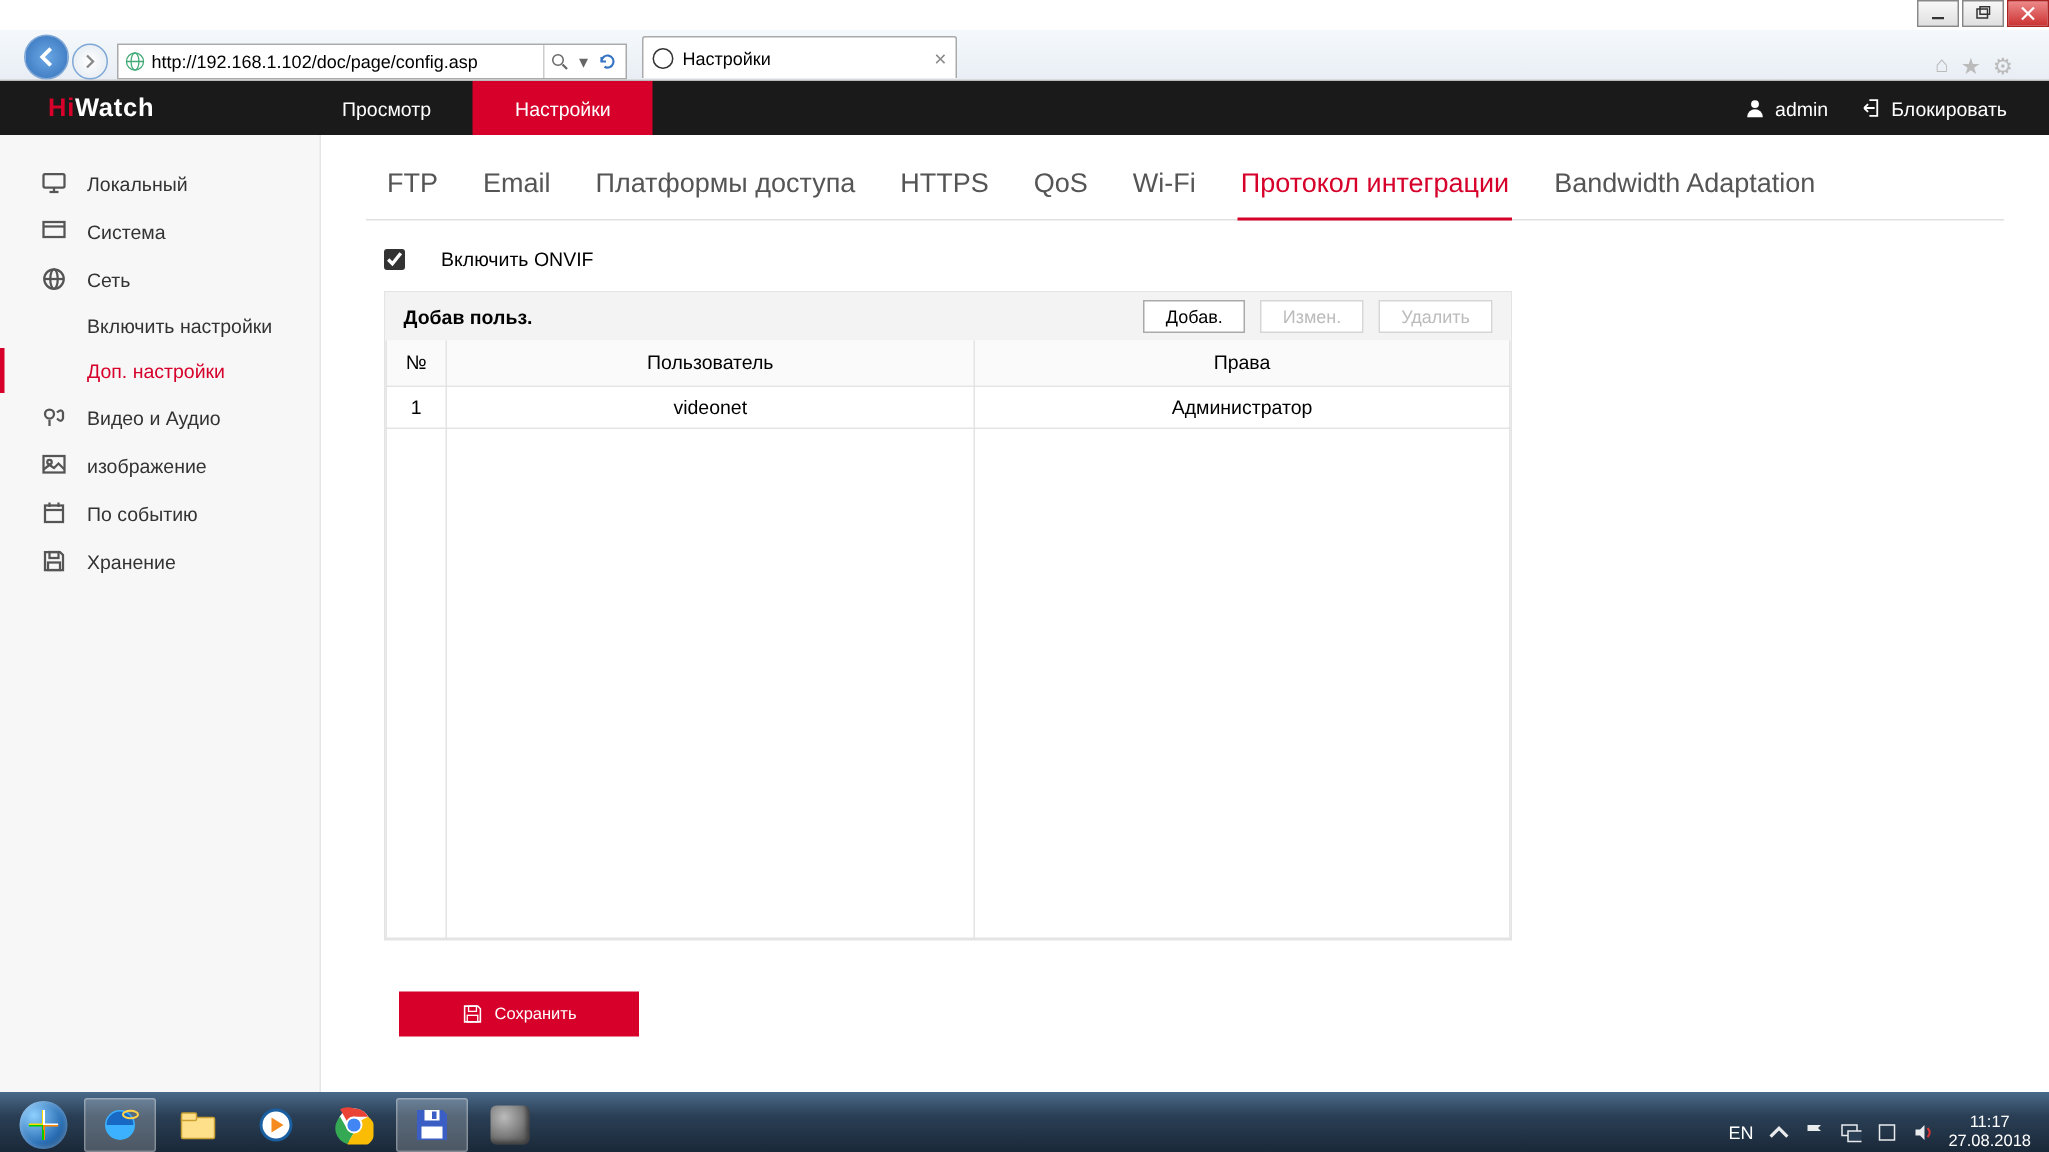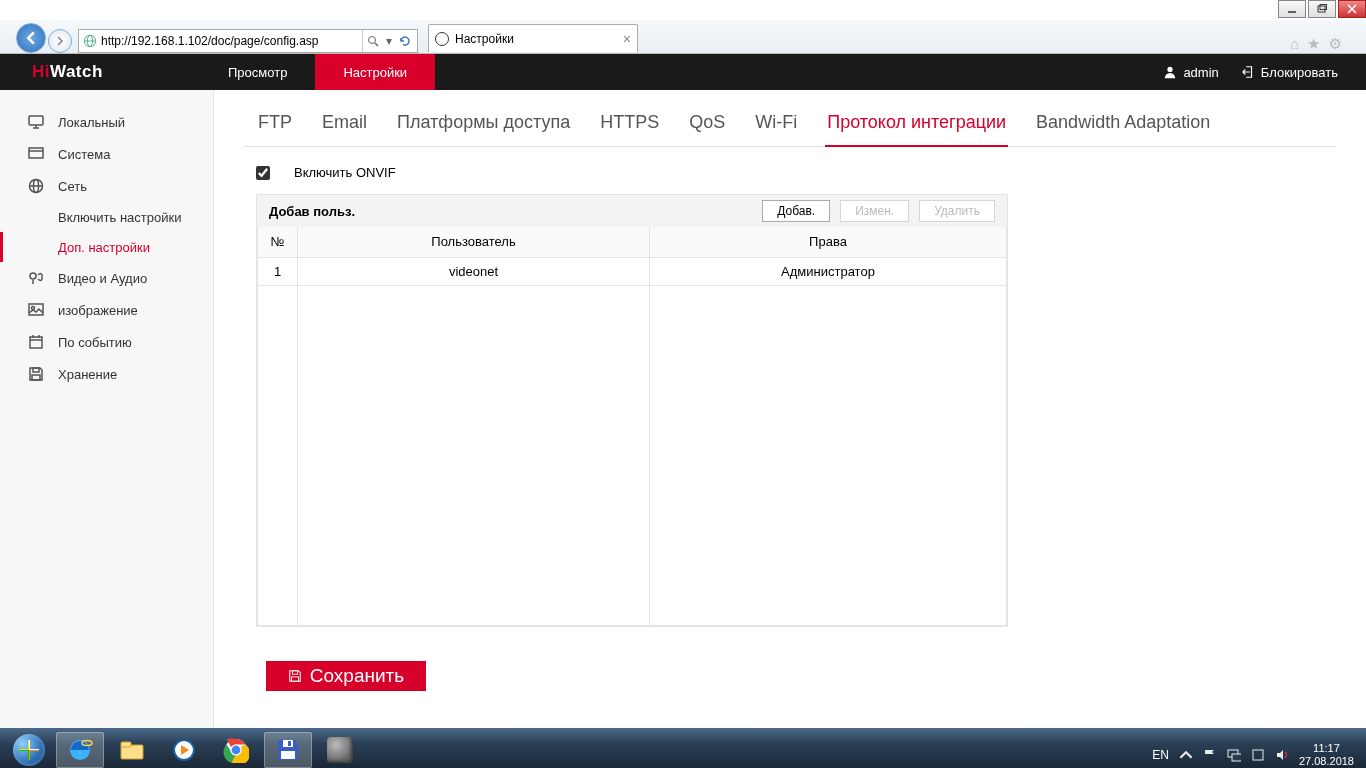--- a/index.html
+++ b/index.html
@@ -57,21 +57,21 @@
 .userlist-head .title { font-weight:bold; }
 .userlist-head .btns { margin-left:auto; display:flex; gap:10px; }
 .ul-btn { height:22px; padding:0 14px; border:1px solid #aaa; background:#fff; font-size:12px; cursor:pointer; }
 .ul-btn:disabled { color:#bbb; border-color:#d6d6d6; cursor:default; }
 .tbl { width:100%; border-collapse:collapse; font-size:13px; }
 .tbl th { background:#fafafa; font-weight:normal; height:30px; border:1px solid #e4e4e4; border-top:none; }
 .tbl td { height:28px; border:1px solid #e4e4e4; text-align:center; }
 .tbl .c1 { width:40px; }
 .tbl .c2 { width:352px; }
 
-.save-btn { margin:34px 0 0 22px; width:160px; height:30px; background:#d6002a; color:#fff; border:none; font-size:19px; display:flex; align-items:center; justify-content:center; gap:8px; cursor:pointer; }
+.save-btn { margin:34px 0 0 22px; width:160px; height:30px; background:#d6002a; color:#fff; border:none; font-size:11px; display:flex; align-items:center; justify-content:center; gap:8px; cursor:pointer; }
 .save-btn svg { width:14px; height:14px; fill:#fff; }
 
 
 .taskbar { position:absolute; bottom:0; left:0; right:0; height:40px; background: linear-gradient(#4a6a8a, #2a3f55 40%, #1a2838); display:flex; align-items:flex-end; padding:0 6px; }
 .start-btn { width:46px; height:36px; display:flex; align-items:center; justify-content:center; cursor:pointer; }
 .start-orb { width:32px; height:32px; border-radius:50%; background: radial-gradient(circle at 30% 30%, #8fd0ff, #2a6fb5 60%, #14406a); position:relative; box-shadow:0 0 4px rgba(255,255,255,0.4) inset; }
 .start-orb::before { content:""; position:absolute; inset:6px; background:conic-gradient(#fff 0 25%, #f80 0 50%, #0c0 0 75%, #fd0 0); border-radius:2px; filter:blur(0.3px); clip-path: polygon(0 0, 45% 0, 45% 45%, 0 45%, 0 55%, 45% 55%, 45% 100%, 55% 100%, 55% 55%, 100% 55%, 100% 45%, 55% 45%, 55% 0, 0 0);}
 .task-icons { display:flex; gap:4px; margin-left:4px; }
 .task-ico { width:48px; height:36px; display:flex; align-items:center; justify-content:center; cursor:pointer; border-radius:2px; }
 .task-ico.active { background:rgba(255,255,255,0.22); box-shadow: inset 0 0 0 1px rgba(255,255,255,0.3); }

